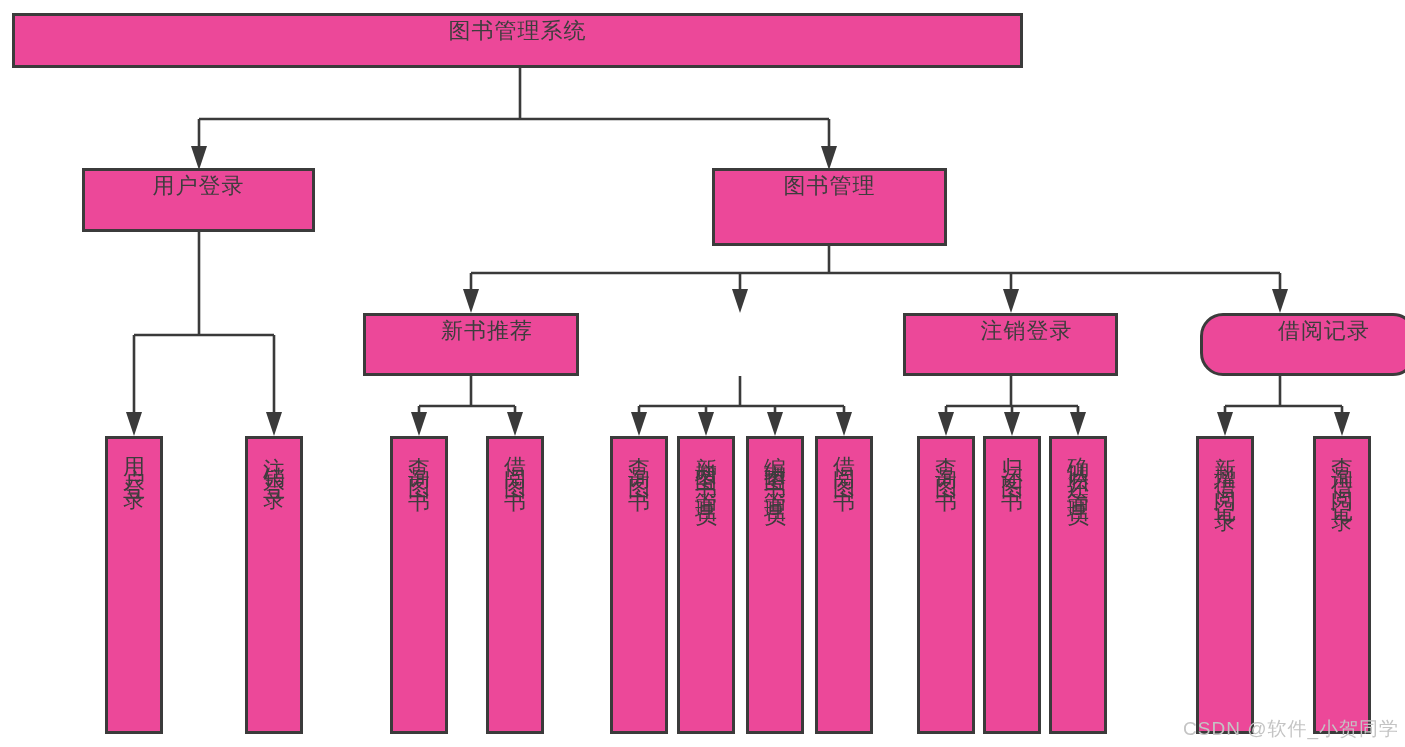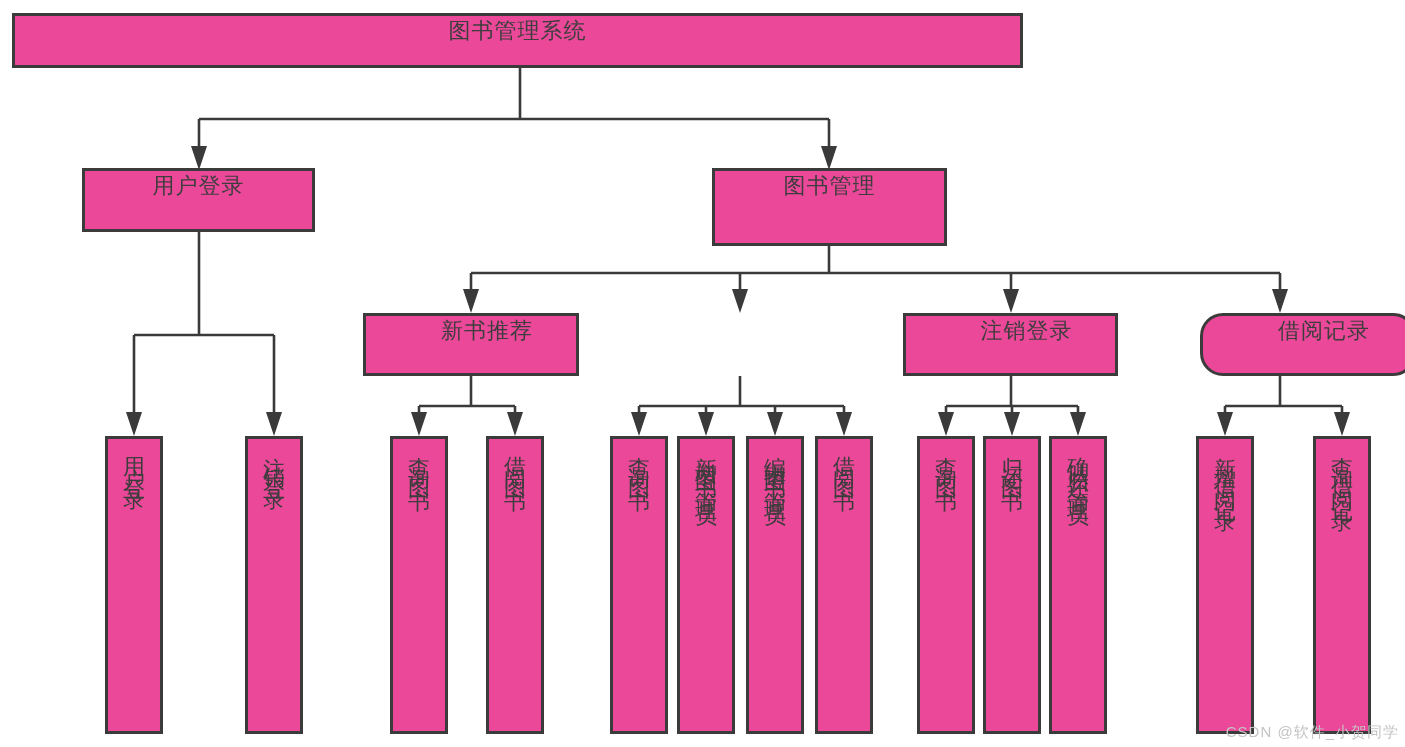--- a/index.html
+++ b/index.html
@@ -70,21 +70,21 @@
   .leaf.l-c2 { left: 983px; }
   .leaf.l-c3 { left: 1049px; }
   .leaf.l-r1 { left: 1196px; }
   .leaf.l-r2 { left: 1313px; }
   .watermark {
     position: absolute;
     right: 6px;
     bottom: 5px;
     z-index: 5;
     color: #c4c4c4;
-    font-size: 15px;
+    font-size: 19px;
     letter-spacing: 1px;
   }
 </style>
 </head>
 <body>
 
 <div class="stage">
 
   <svg class="connectors" viewBox="0 0 1405 747" xmlns="http://www.w3.org/2000/svg">
     <g stroke="#3a3a3a" stroke-width="2.6" fill="none">

